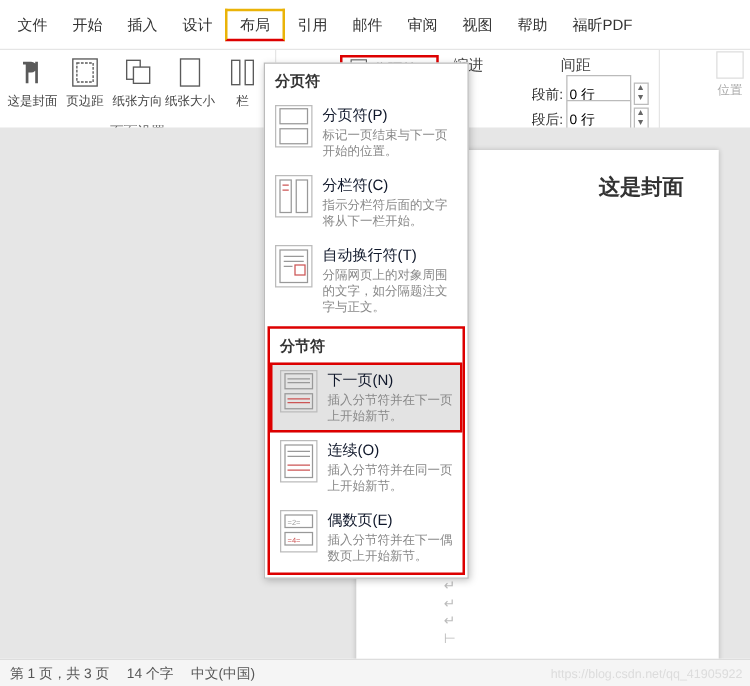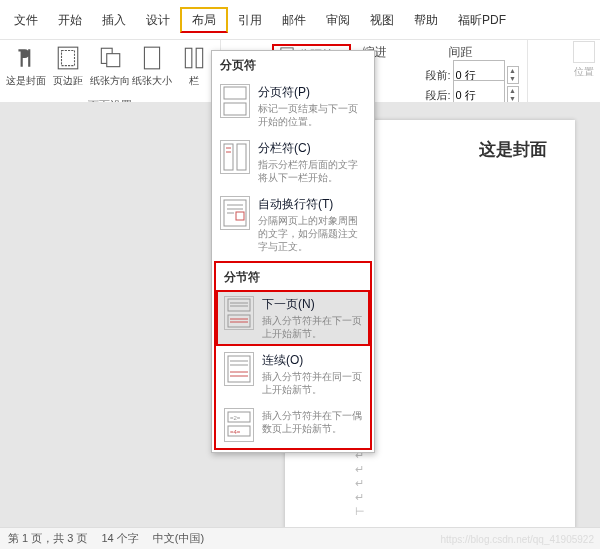--- a/index.html
+++ b/index.html
@@ -430,20 +430,21 @@
     <div class="dd-item">
       <div class="thumb">
         <svg viewBox="0 0 26 30">
             <rect x="2" y="2" width="22" height="10" fill="none" stroke="#999"></rect>
             <text x="4" y="10" font-size="6" fill="#999">=2=</text>
             <rect x="2" y="16" width="22" height="10" fill="none" stroke="#999"></rect>
             <text x="4" y="24" font-size="6" fill="#c55">=4=</text>
           </svg>
       </div>
       <div class="txt">
+        <div class="ttl">偶数页(E)</div>
         <div class="desc">插入分节符并在下一偶数页上开始新节。</div>
       </div>
     </div>
   </div>
 </div>
 
 <div class="statusbar">
   <span>第 1 页，共 3 页</span>
   <span>14 个字</span>
   <span>中文(中国)</span>

